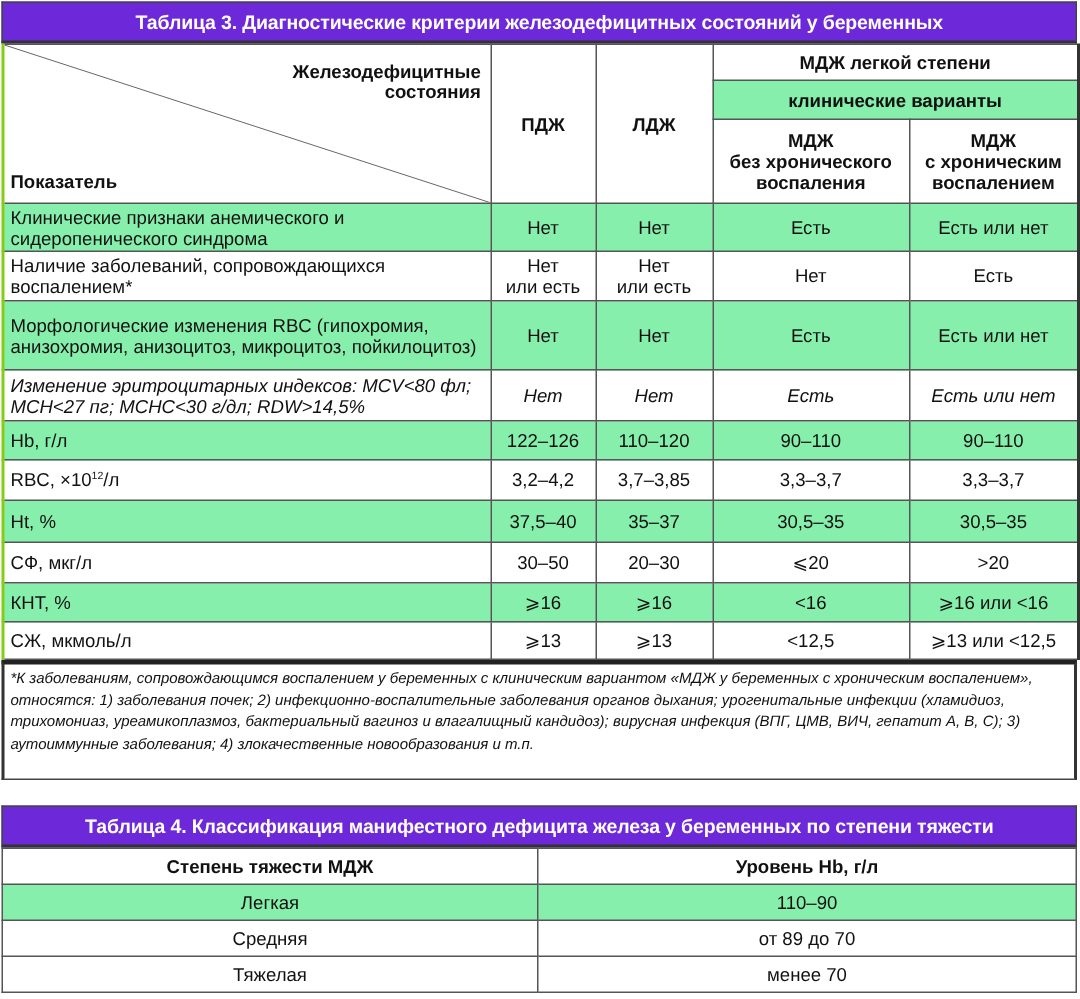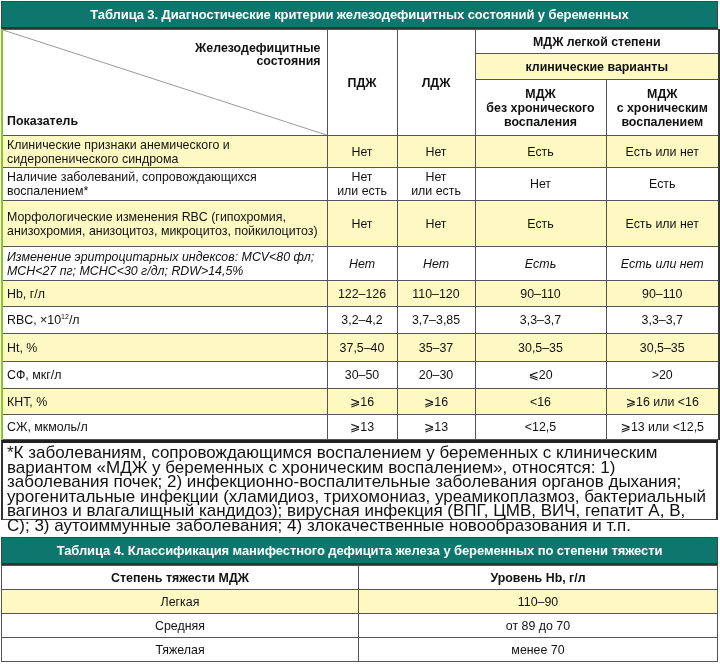--- a/index.html
+++ b/index.html
@@ -1,34 +1,34 @@
 <!DOCTYPE html>
 <html><head>
 <meta charset="utf-8">
 <style>
   html, body { margin: 0; padding: 0; background: #ffffff; }
   body { width: 720px; height: 666px; position: relative; overflow: hidden;
          font-family: "Liberation Sans", "DejaVu Sans", sans-serif; color: #111; }
   .wrap { position: absolute; left: 1px; width: 717px; }
   table { border-collapse: collapse; width: 100%; table-layout: fixed; }
   td, th { border: 1px solid #555; font-size: 12.4px; line-height: 14px; padding: 0 4px; }
-  .title { background: #0f766e; color: #fff; font-weight: bold; font-size: 13px;
+  .title { background: #6d28d9; color: #fff; font-weight: bold; font-size: 13px;
            text-align: center; height: 28px; border: 1px solid #444; border-bottom: 2px solid #333;
            box-sizing: border-box; display: flex; align-items: center; justify-content: center; letter-spacing: -0.1px; }
-  .pink { background: #fef9c3; }
+  .pink { background: #86efac; }
   .c { text-align: center; }
   .b { font-weight: bold; }
   .t3 { top: 1px; }
   .t3 table { border-left: 2px solid #84cc16; border-right: 2px solid #333; }
   .hdr-diag { position: relative; vertical-align: top; padding: 0; }
   .hdr-diag svg { position: absolute; left: 0; top: 0; width: 100%; height: 100%; }
   .hdr-diag .top-lbl { position: absolute; right: 6px; top: 12px; text-align: right; font-weight: bold; font-size: 12.4px; line-height: 13px; }
   .hdr-diag .bot-lbl { position: absolute; left: 4px; bottom: 7px; font-weight: bold; font-size: 12.4px; }
   .foot { border: 1px solid #444; border-top: 3px solid #222; border-left: 2px solid #333; border-right: 2px solid #333;
-          padding: 3px 5px 5px 4px; font-size: 17px; line-height: 14.6px; box-sizing: border-box; height: 80px; }
+          padding: 3px 5px 5px 4px; font-size: 10px; line-height: 14.6px; box-sizing: border-box; height: 80px; font-style: italic; }
   .t4 { top: 537px; }
   .t4 table td { height: 23px; }
   .t4 table { border-left: 1px solid #555; border-right: 1px solid #555; padding-left: 13px; }
   sup { font-size: 7px; line-height: 0; vertical-align: 5px; }
 </style>
 </head>
 <body>
 
 <div class="wrap t3">
   <div class="title">Таблица 3. Диагностические критерии железодефицитных состояний у беременных</div>

